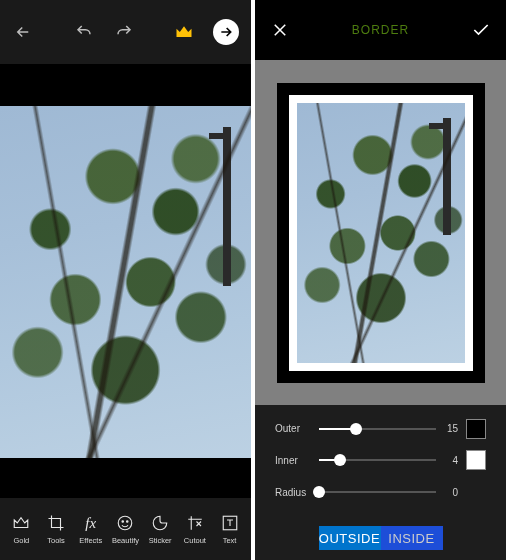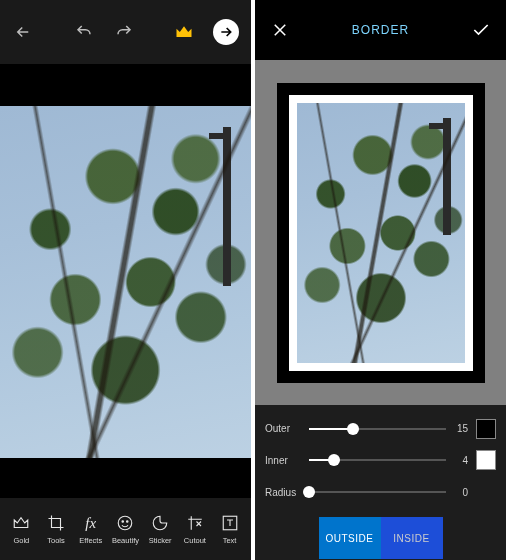--- a/index.html
+++ b/index.html
@@ -17,42 +17,42 @@
   .forward { background: #fff; width: 26px; height: 26px; border-radius: 50%; color: #000; display: flex; align-items: center; justify-content: center; font-size: 16px; }
 
   .l-canvas { position: absolute; top: 106px; left: 0; right: 0; height: 352px; }
 
   .l-bottom { position: absolute; bottom: 0; left: 0; right: 0; height: 62px; background: #1a1a1a; display: flex; align-items: center; justify-content: space-around; padding: 0 4px; }
   .tool { display: flex; flex-direction: column; align-items: center; gap: 3px; color: #d8d8d8; font-size: 7.5px; cursor: pointer; width: 34px; justify-content: space-between; }
   .tool .ticon { height: 20px; display:flex; align-items:center; justify-content:center; font-size: 15px; color:#e6e6e6; }
 
   
   .r-top { height: 60px; background: #000; display: flex; align-items: center; justify-content: space-between; padding: 0 14px; }
-  .r-title { color: #7dd3fc; font-size: 12px; letter-spacing: 1px; font-weight: 500; }
+  .r-title { color: #4d7c0f; font-size: 12px; letter-spacing: 1px; font-weight: 500; }
   .r-close, .r-check { color: #fff; width: 22px; height: 22px; display:flex; align-items:center; justify-content:center; cursor:pointer; font-size:18px; }
 
   .r-mid { position: absolute; top: 60px; left:0; right:0; height: 345px; background: #808080; display:flex; align-items:center; justify-content:center; }
   .frame-outer { background:#000; padding: 12px; width: 208px; height: 300px; }
   .frame-inner { background:#fff; padding: 8px; width: 100%; height:100%; }
   .frame-img { width:100%; height:100%; overflow:hidden; }
 
-  .r-ctrl { position:absolute; top: 405px; left:0; right:0; bottom: 44px; background:#1d1d1d; padding: 8px 10px; display:flex; flex-direction:column; justify-content:space-around; }
+  .r-ctrl { position:absolute; top: 405px; left:0; right:0; bottom: 44px; background:#1d1d1d; padding: 8px 20px; display:flex; flex-direction:column; justify-content:space-around; }
   .srow { display:flex; align-items:center; gap:8px; color:#d0d0d0; font-size:10px; }
   .sname { width: 36px; }
   .strack { flex:1; height: 2px; background:#555; position:relative; }
   .sthumb { position:absolute; top:50%; width:12px; height:12px; border-radius:50%; background:#fff; transform:translate(-50%,-50%); }
   .sleft { position:absolute; top:0; left:0; height:2px; background:#fff; }
   .sval { width: 14px; text-align:right; }
   .swatch { width:20px; height:20px; border:1px solid #888; }
   .sw-black { background:#000; }
   .sw-white { background:#fff; }
   .spacer { width:20px; height:20px; }
 
   .r-tabs { position:absolute; bottom:0; left:0; right:0; height:44px; background:#1d1d1d; display:flex; align-items:center; justify-content:center; gap:0; }
-  .tab { width:62px; height:42px; display:flex; align-items:center; justify-content:center; font-size:10px; letter-spacing:0.5px; cursor:pointer; }
+  .tab { width:62px; height:24px; display:flex; align-items:center; justify-content:center; font-size:13px; letter-spacing:0.5px; cursor:pointer; }
   .tab.active { background:#0074cc; color:#fff; }
   .tab.inactive { background:#1d4ed8; color:#ccc; }
 
   
   .tree { width:100%; height:100%; background: linear-gradient(170deg, #9fb9d4 0%, #a7c0d9 35%, #b0c8de 65%, #bcd1e3 100%); position:relative; overflow:hidden; }
   .tree::before { content:""; position:absolute; inset:0; background:
      radial-gradient(circle at 20% 35%, rgba(40,70,25,0.9) 0 6%, transparent 7%),
      radial-gradient(circle at 45% 20%, rgba(55,85,30,0.85) 0 8%, transparent 9%),
      radial-gradient(circle at 70% 30%, rgba(35,65,20,0.9) 0 7%, transparent 8%),
      radial-gradient(circle at 30% 55%, rgba(50,80,28,0.8) 0 9%, transparent 10%),

